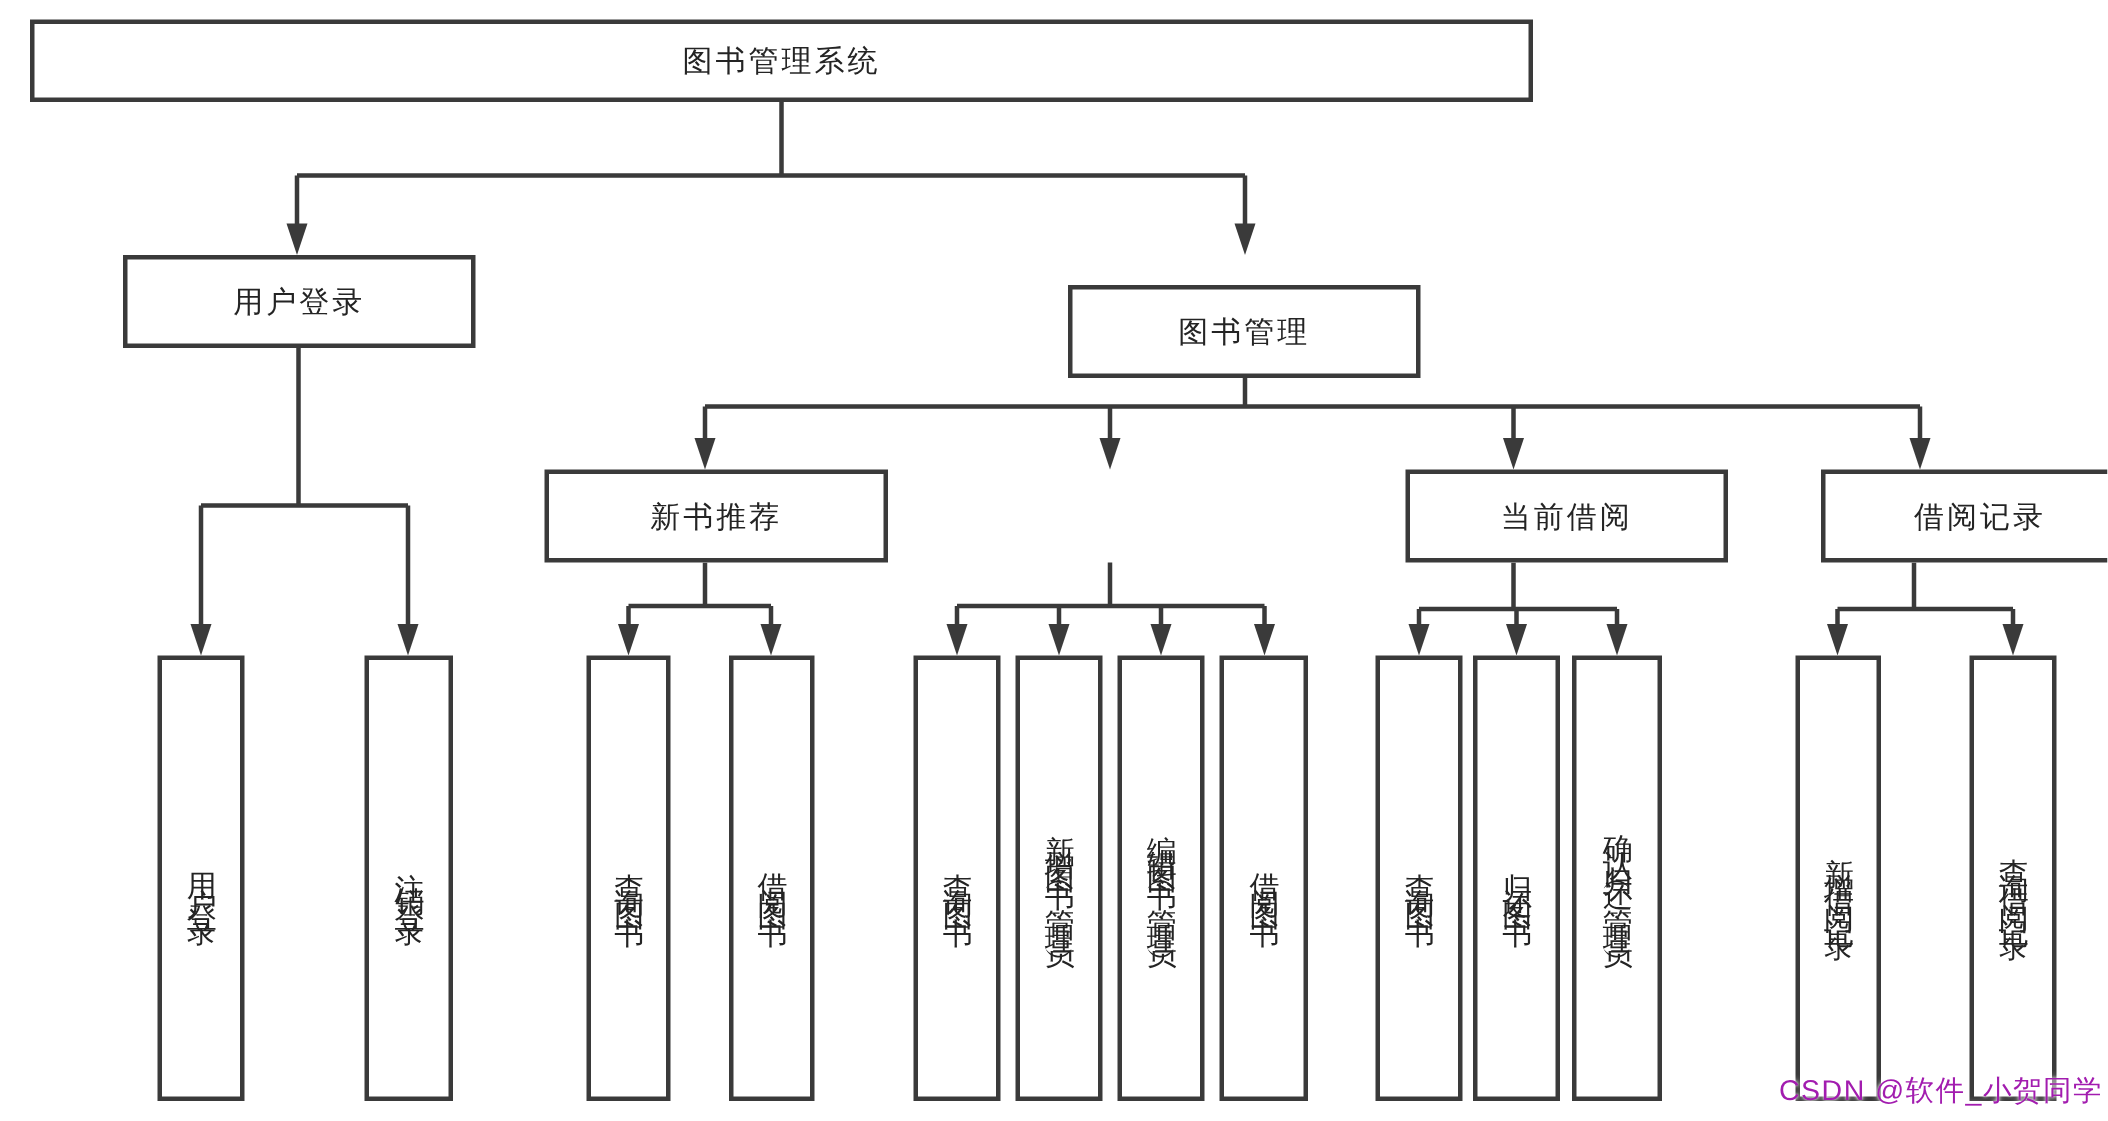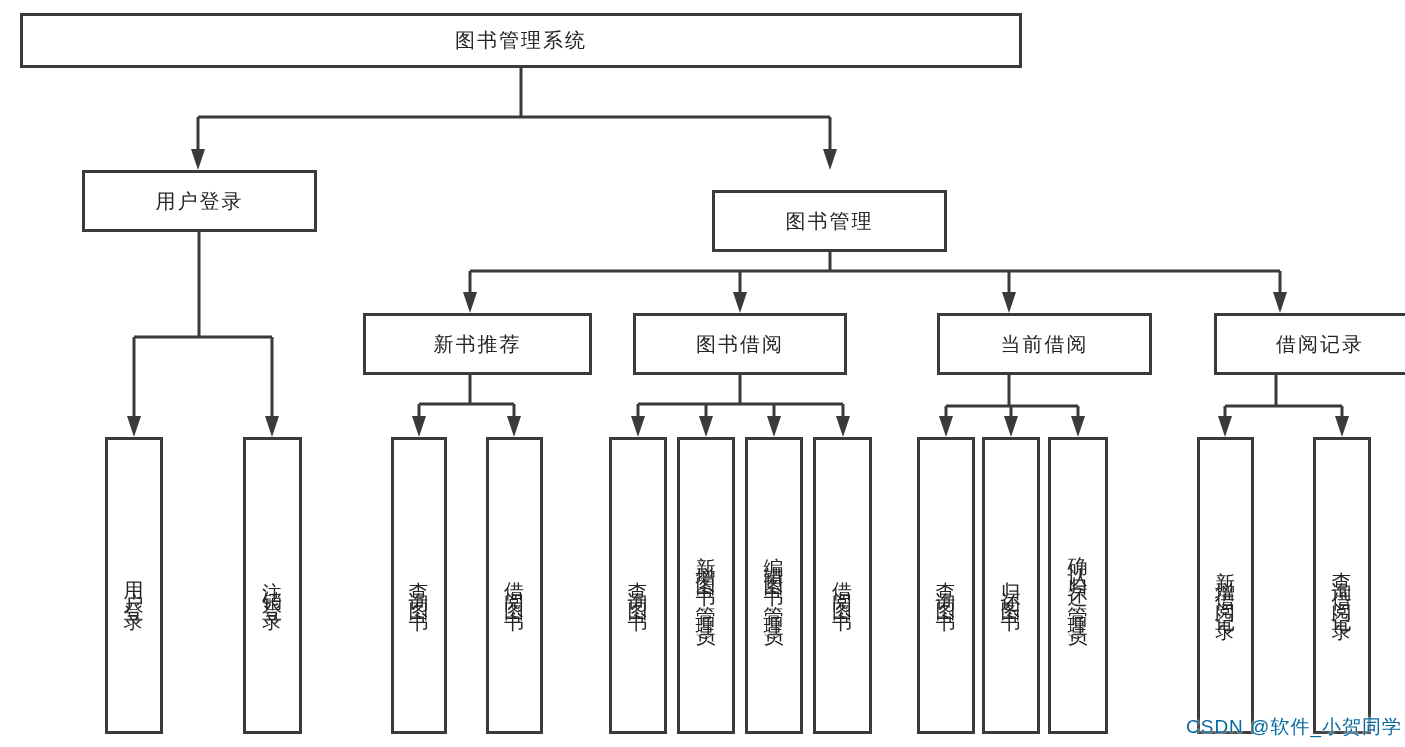--- a/index.html
+++ b/index.html
@@ -49,21 +49,21 @@
     letter-spacing: 10px;
     line-height: 1;
     color: #242424;
   }
   .watermark {
     position: absolute;
     left: 1186px;
     top: 714px;
     z-index: 2;
     font-size: 19px;
-    color: #0369a1;
+    color: #a21caf;
     letter-spacing: 1px;
     text-shadow: 0 0 2px #ffffff, 0 0 4px #ffffff;
     white-space: nowrap;
   }
 </style>
 </head>
 <body>
 
 <div class="canvas">
 
@@ -114,23 +114,20 @@
   <div class="node" style="left:82px; top:170px; width:235px; height:62px;">
     <span>用户登录</span>
   </div>
   <div class="node" style="left:712px; top:170px; width:235px; height:62px;margin-top:20px;">
     <span>图书管理</span>
   </div>
 
   <div class="node" style="left:363px; top:313px; width:229px; height:62px;">
     <span>新书推荐</span>
   </div>
-  <div class="node" style="left:633px; top:313px; width:214px; height:62px;">
-    <span>图书借阅</span>
-  </div>
   <div class="node" style="left:901px; top:313px; width:215px; height:62px;margin-left:36px;">
     <span>当前借阅</span>
   </div>
   <div class="node" style="left:1170px; top:313px; width:212px; height:62px;margin-left:44px;">
     <span>借阅记录</span>
   </div>
 
   <div class="leaf" style="left:105px; top:437px; width:58px; height:297px;">
     <span class="vtext">用户登录</span>
   </div>

